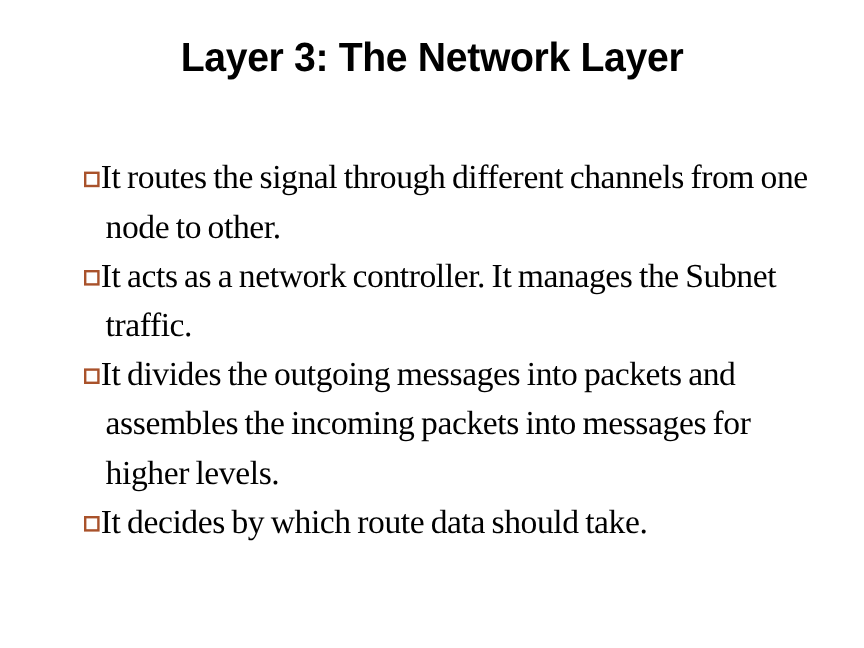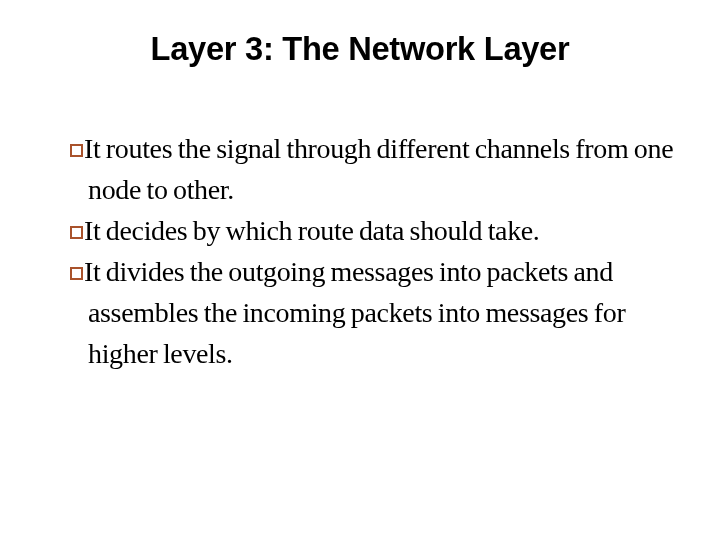--- a/index.html
+++ b/index.html
@@ -85,24 +85,27 @@
 <div class="slide">
 
   <div class="slide-title">Layer 3: The Network Layer</div>
 
   <ul class="body-list">
 
     <li class="bullet-item">
       <span class="bullet-marker"></span><span class="bullet-text">It routes the signal through different channels from one node to other.</span>
     </li>
 
-
     <li class="bullet-item">
-      <span class="bullet-marker"></span><span class="bullet-text">It decides by which route data should take.</span>
+      <span class="bullet-marker"></span><span class="bullet-text">It acts as a network controller. It manages the Subnet traffic.</span>
     </li>
 
     <li class="bullet-item">
       <span class="bullet-marker"></span><span class="bullet-text">It divides the outgoing messages into packets and assembles the incoming packets into messages for higher levels.</span>
+    </li>
+
+    <li class="bullet-item">
+      <span class="bullet-marker"></span><span class="bullet-text">It decides by which route data should take.</span>
     </li>
 
   </ul>
 
 </div>
 
 </body></html>

